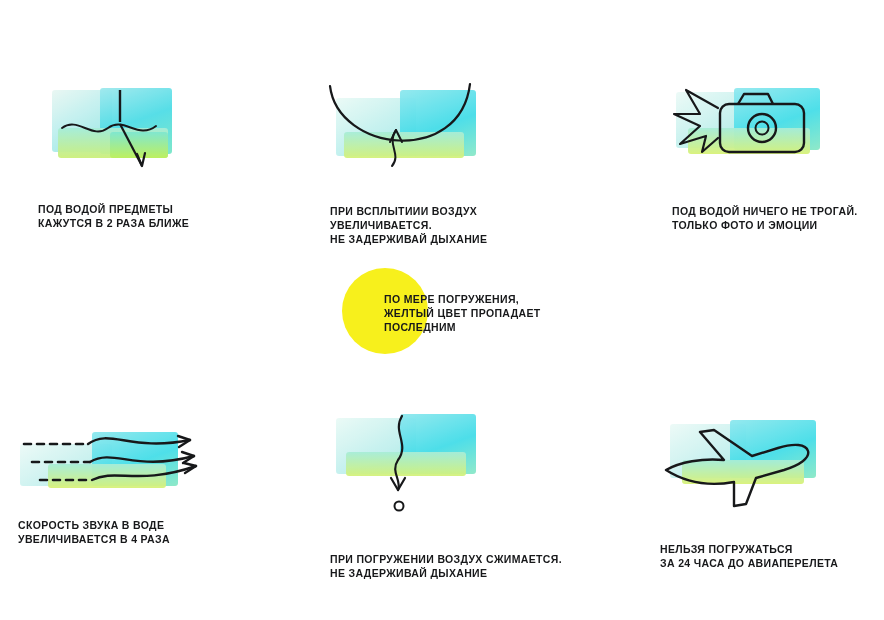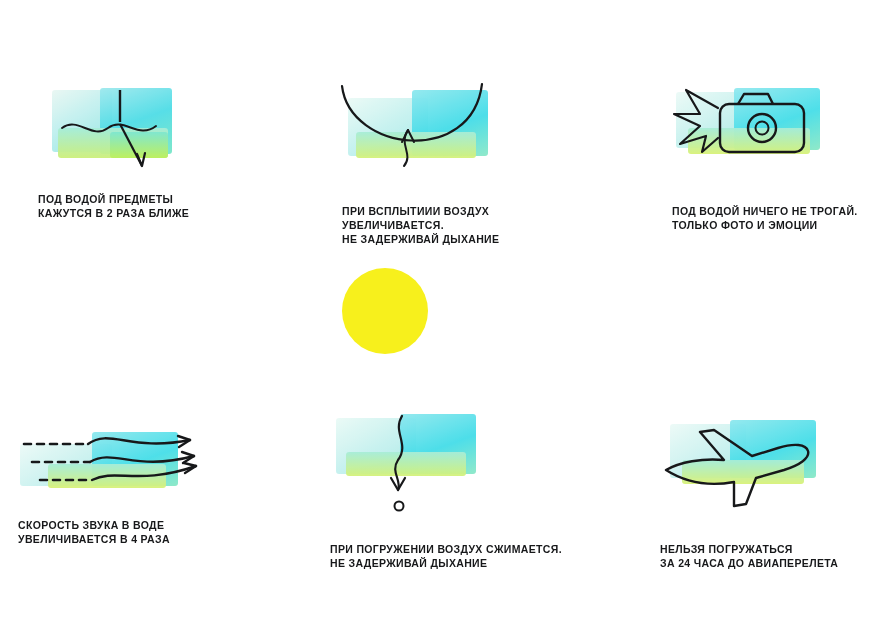--- a/index.html
+++ b/index.html
@@ -77,25 +77,25 @@
       <span class="wash" style="left:62px; top:0px; width:72px; height:66px; background:linear-gradient(160deg,#9fe9ee 0%,#4fdde6 50%,#79e6c8 100%);"></span>
       <span class="wash" style="left:20px; top:40px; width:110px; height:30px; background:linear-gradient(180deg,#a6edd9 0%,#cdf07a 100%);"></span>
       <span class="wash" style="left:72px; top:44px; width:58px; height:26px; background:linear-gradient(180deg,#7fe7d0 0%,#bdf05e 100%);"></span>
       <svg width="250" height="100" viewBox="0 0 250 100" style="position:absolute; left:0; top:0;">
         <path d="M82 2 L82 34" stroke="#17181a" stroke-width="2.4" fill="none"></path>
         <path d="M24 40 C 40 28, 54 52, 70 40 C 86 28, 100 52, 118 38" stroke="#17181a" stroke-width="2" fill="none" stroke-linecap="round"></path>
         <path d="M82 36 L 104 78" stroke="#17181a" stroke-width="2.2" fill="none"></path>
         <path d="M104 78 L 99 66 M104 78 L 107 65" stroke="#17181a" stroke-width="2.2" fill="none" stroke-linecap="round"></path>
       </svg>
     </div>
-    <div class="caption" style="margin-top:4px;">ПОД ВОДОЙ ПРЕДМЕТЫ
+    <div class="caption" style="margin-top:14px;">ПОД ВОДОЙ ПРЕДМЕТЫ
 КАЖУТСЯ В 2 РАЗА БЛИЖЕ</div>
   </div>
 
-  <div class="card" style="left:342px; top:80px;">
+  <div class="card" style="left:330px; top:80px;">
     <div class="art">
       <span class="wash" style="left:6px; top:18px; width:80px; height:58px; background:linear-gradient(150deg,#eafaf6 0%,#bdf0ee 60%,#9fe9e0 100%);"></span>
       <span class="wash" style="left:70px; top:10px; width:76px; height:66px; background:linear-gradient(160deg,#8fe8ef 0%,#44dde8 55%,#8ce8c8 100%);"></span>
       <span class="wash" style="left:14px; top:52px; width:120px; height:26px; background:linear-gradient(180deg,#a8edd8 0%,#d4f27a 100%);"></span>
       <svg width="250" height="100" viewBox="0 0 250 100" style="position:absolute; left:0; top:0;">
         <path d="M0 6 C 8 72, 130 86, 140 4" stroke="#17181a" stroke-width="2.2" fill="none" stroke-linecap="round"></path>
         <path d="M62 86 C 72 74, 56 64, 66 50" stroke="#17181a" stroke-width="2" fill="none" stroke-linecap="round"></path>
         <path d="M66 50 L 60 62 M66 50 L 72 62" stroke="#17181a" stroke-width="2" fill="none" stroke-linecap="round"></path>
       </svg>
     </div>
@@ -115,20 +115,23 @@
         <circle cx="90" cy="40" r="6.5" stroke="#17181a" stroke-width="2" fill="none"></circle>
         <path d="M46 20 L 14 2 L 28 26 L 2 26 L 28 38 L 8 56 L 34 48 L 30 64 L 46 50" stroke="#17181a" stroke-width="2.2" fill="none" stroke-linejoin="round" stroke-linecap="round"></path>
       </svg>
     </div>
     <div class="caption" style="margin-top:16px;">ПОД ВОДОЙ НИЧЕГО НЕ ТРОГАЙ.
 ТОЛЬКО ФОТО И ЭМОЦИИ</div>
   </div>
 
   <div class="center-note" style="left:342px; top:268px; width:300px; height:100px;">
     <span class="yellow-dot" style="left:0; top:0;"></span>
+    <div class="center-text" style="left:42px; top:24px;">ПО МЕРЕ ПОГРУЖЕНИЯ,
+ЖЕЛТЫЙ ЦВЕТ ПРОПАДАЕТ
+ПОСЛЕДНИМ</div>
   </div>
 
   <div class="card" style="left:18px; top:418px;">
     <div class="art">
       <span class="wash" style="left:2px; top:26px; width:92px; height:42px; background:linear-gradient(150deg,#ecfaf7 0%,#c6f1ef 60%,#a9ece3 100%);"></span>
       <span class="wash" style="left:74px; top:14px; width:86px; height:54px; background:linear-gradient(160deg,#8fe8ef 0%,#45dee8 55%,#8ae8c6 100%);"></span>
       <span class="wash" style="left:30px; top:46px; width:118px; height:24px; background:linear-gradient(180deg,#a8edd8 0%,#d8f278 100%);"></span>
       <svg width="250" height="100" viewBox="0 0 250 100" style="position:absolute; left:0; top:0;">
         <g stroke="#17181a" stroke-width="2.6" stroke-linecap="round" stroke-dasharray="7 6" fill="none">
           <path d="M6 26 L 70 26"></path>
@@ -155,21 +158,21 @@
     <div class="art">
       <span class="wash" style="left:6px; top:8px; width:80px; height:56px; background:linear-gradient(150deg,#eafaf6 0%,#c0f0ee 60%,#a2eae1 100%);"></span>
       <span class="wash" style="left:70px; top:4px; width:76px; height:60px; background:linear-gradient(160deg,#8fe8ef 0%,#44dde8 55%,#8ce8c8 100%);"></span>
       <span class="wash" style="left:16px; top:42px; width:120px; height:24px; background:linear-gradient(180deg,#a8edd8 0%,#d4f27a 100%);"></span>
       <svg width="250" height="100" viewBox="0 0 250 100" style="position:absolute; left:0; top:0;">
         <path d="M72 6 C 62 22, 80 34, 68 50 C 60 62, 72 70, 68 80" stroke="#17181a" stroke-width="2.2" fill="none" stroke-linecap="round"></path>
         <path d="M68 80 L 61 68 M68 80 L 75 68" stroke="#17181a" stroke-width="2.2" fill="none" stroke-linecap="round"></path>
         <circle cx="69" cy="96" r="4.5" stroke="#17181a" stroke-width="2" fill="none"></circle>
       </svg>
     </div>
-    <div class="caption" style="margin-top:32px;">ПРИ ПОГРУЖЕНИИ ВОЗДУХ СЖИМАЕТСЯ.
+    <div class="caption" style="margin-top:42px;">ПРИ ПОГРУЖЕНИИ ВОЗДУХ СЖИМАЕТСЯ.
 НЕ ЗАДЕРЖИВАЙ ДЫХАНИЕ</div>
   </div>
 
   <div class="card" style="left:660px; top:418px;">
     <div class="art">
       <span class="wash" style="left:10px; top:6px; width:76px; height:54px; background:linear-gradient(150deg,#ecfaf7 0%,#c6f1ef 60%,#a9ece3 100%);"></span>
       <span class="wash" style="left:70px; top:2px; width:86px; height:58px; background:linear-gradient(160deg,#8fe8ef 0%,#45dee8 55%,#8ae8c6 100%);"></span>
       <span class="wash" style="left:22px; top:42px; width:122px; height:24px; background:linear-gradient(180deg,#a8edd8 0%,#d8f278 100%);"></span>
       <svg width="250" height="100" viewBox="0 0 250 100" style="position:absolute; left:0; top:0;">
         <path d="M6 52 C 20 44, 42 40, 64 42 L 40 14 L 54 12 L 92 38

